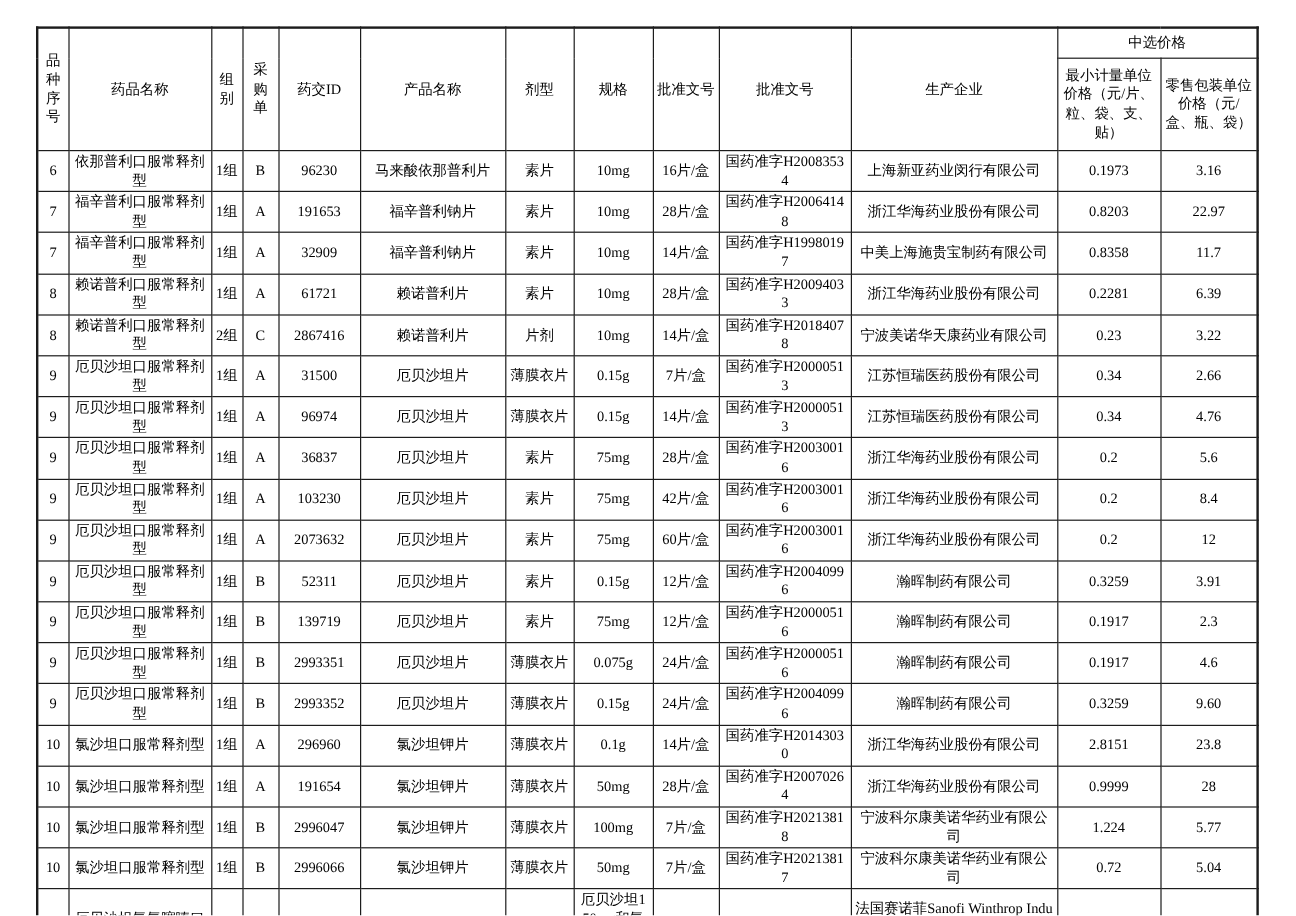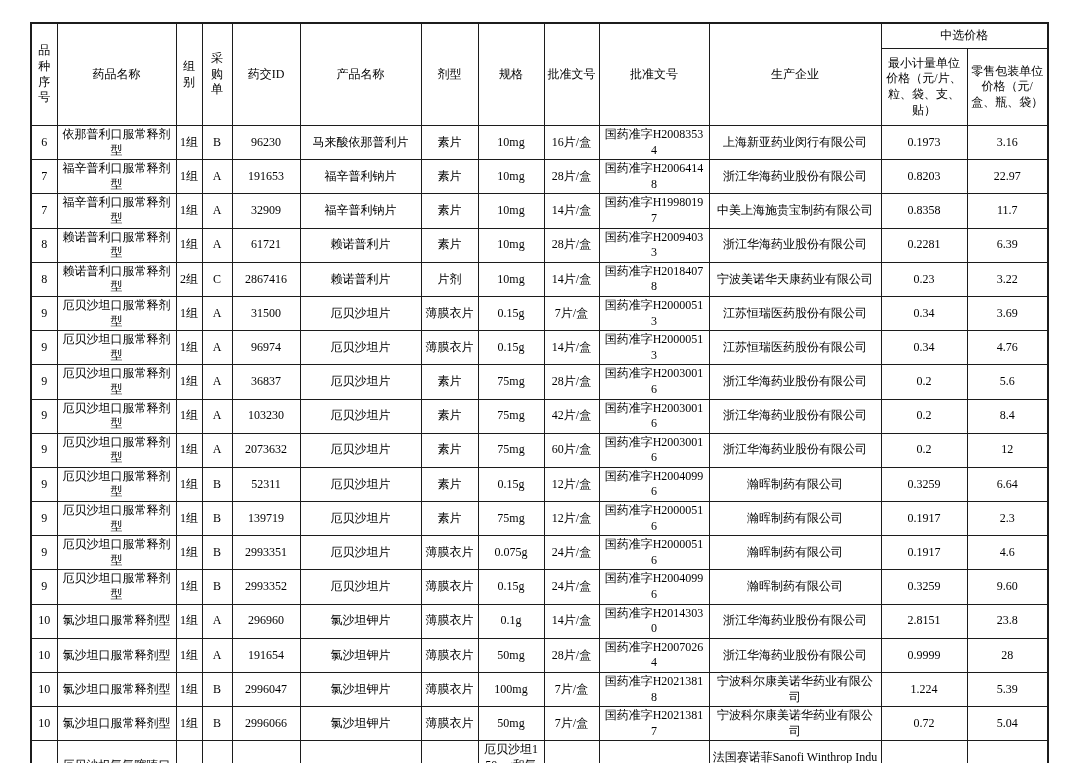--- a/index.html
+++ b/index.html
@@ -162,21 +162,21 @@
           <td>1组</td>
           <td>A</td>
           <td>31500</td>
           <td>厄贝沙坦片</td>
           <td>薄膜衣片</td>
           <td>0.15g</td>
           <td>7片/盒</td>
           <td>国药准字H20000513</td>
           <td>江苏恒瑞医药股份有限公司</td>
           <td>0.34</td>
-          <td>3.69</td>
+          <td>2.66</td>
         </tr>
         <tr>
           <td>9</td>
           <td>厄贝沙坦口服常释剂型</td>
           <td>1组</td>
           <td>A</td>
           <td>96974</td>
           <td>厄贝沙坦片</td>
           <td>薄膜衣片</td>
           <td>0.15g</td>
@@ -237,21 +237,21 @@
           <td>1组</td>
           <td>B</td>
           <td>52311</td>
           <td>厄贝沙坦片</td>
           <td>素片</td>
           <td>0.15g</td>
           <td>12片/盒</td>
           <td>国药准字H20040996</td>
           <td>瀚晖制药有限公司</td>
           <td>0.3259</td>
-          <td>6.64</td>
+          <td>3.91</td>
         </tr>
         <tr>
           <td>9</td>
           <td>厄贝沙坦口服常释剂型</td>
           <td>1组</td>
           <td>B</td>
           <td>139719</td>
           <td>厄贝沙坦片</td>
           <td>素片</td>
           <td>75mg</td>
@@ -327,21 +327,21 @@
           <td>1组</td>
           <td>B</td>
           <td>2996047</td>
           <td>氯沙坦钾片</td>
           <td>薄膜衣片</td>
           <td>100mg</td>
           <td>7片/盒</td>
           <td>国药准字H20213818</td>
           <td>宁波科尔康美诺华药业有限公司</td>
           <td>1.224</td>
-          <td>5.39</td>
+          <td>5.77</td>
         </tr>
         <tr>
           <td>10</td>
           <td>氯沙坦口服常释剂型</td>
           <td>1组</td>
           <td>B</td>
           <td>2996066</td>
           <td>氯沙坦钾片</td>
           <td>薄膜衣片</td>
           <td>50mg</td>

